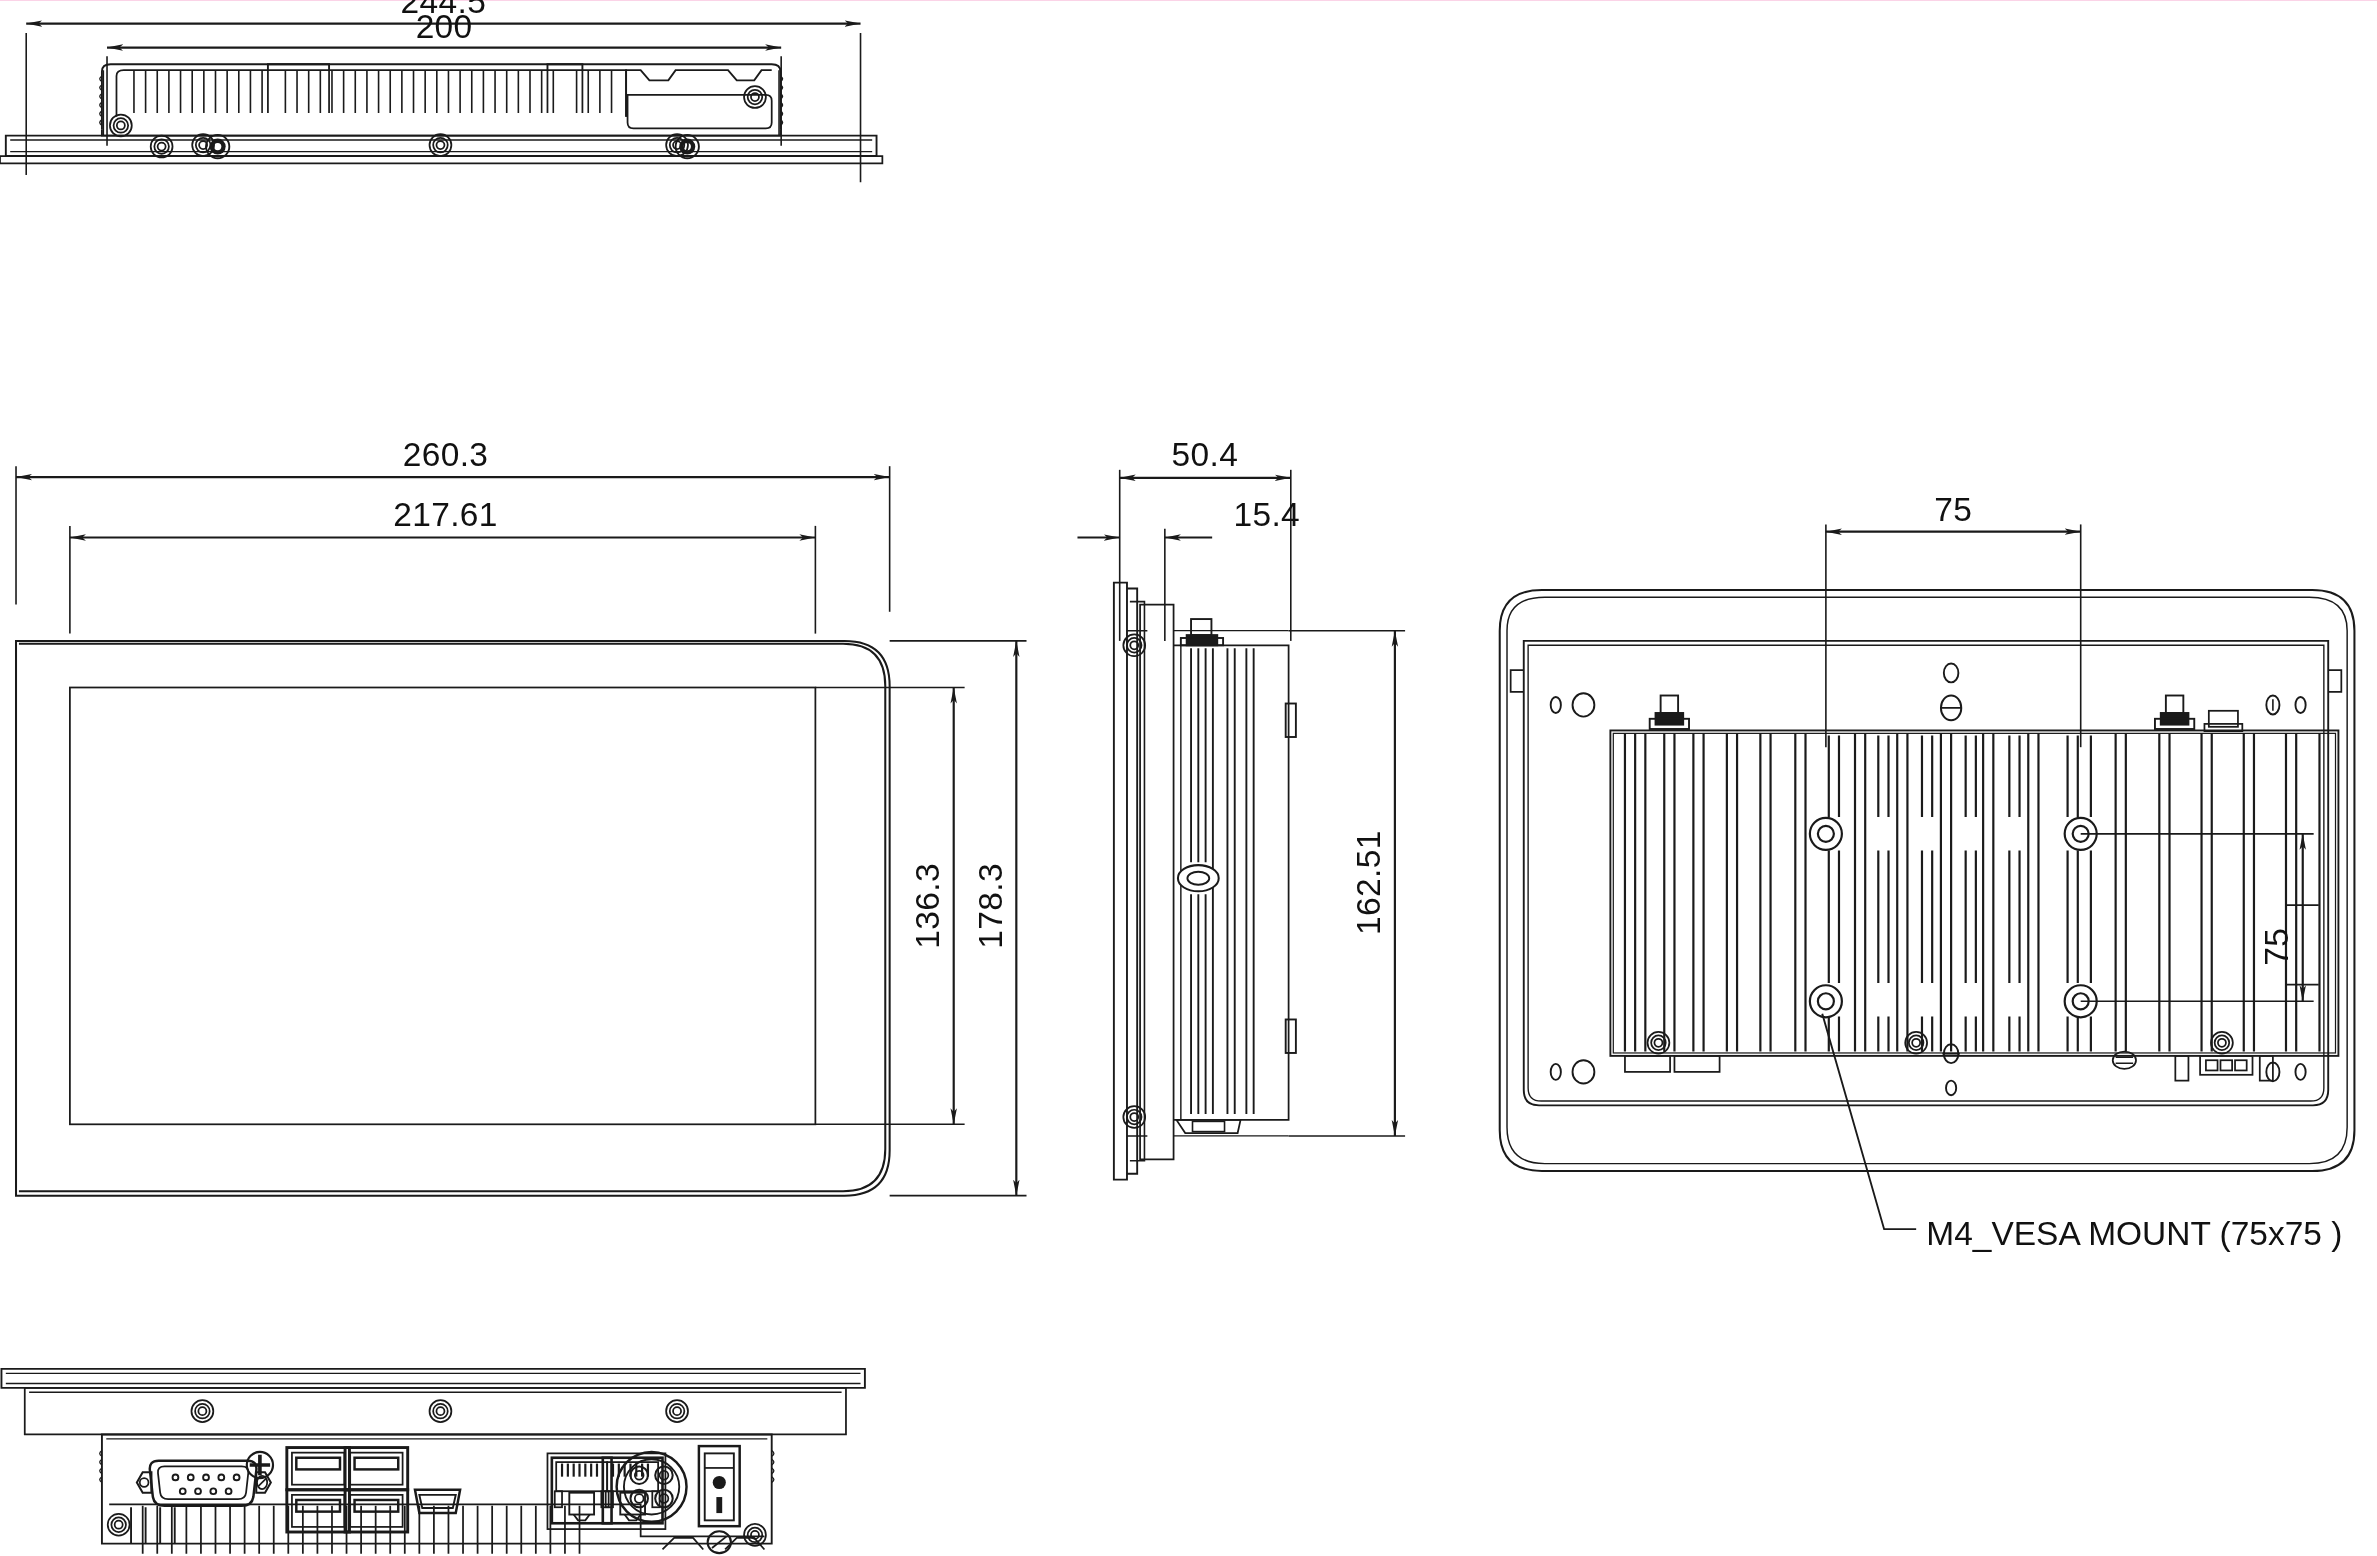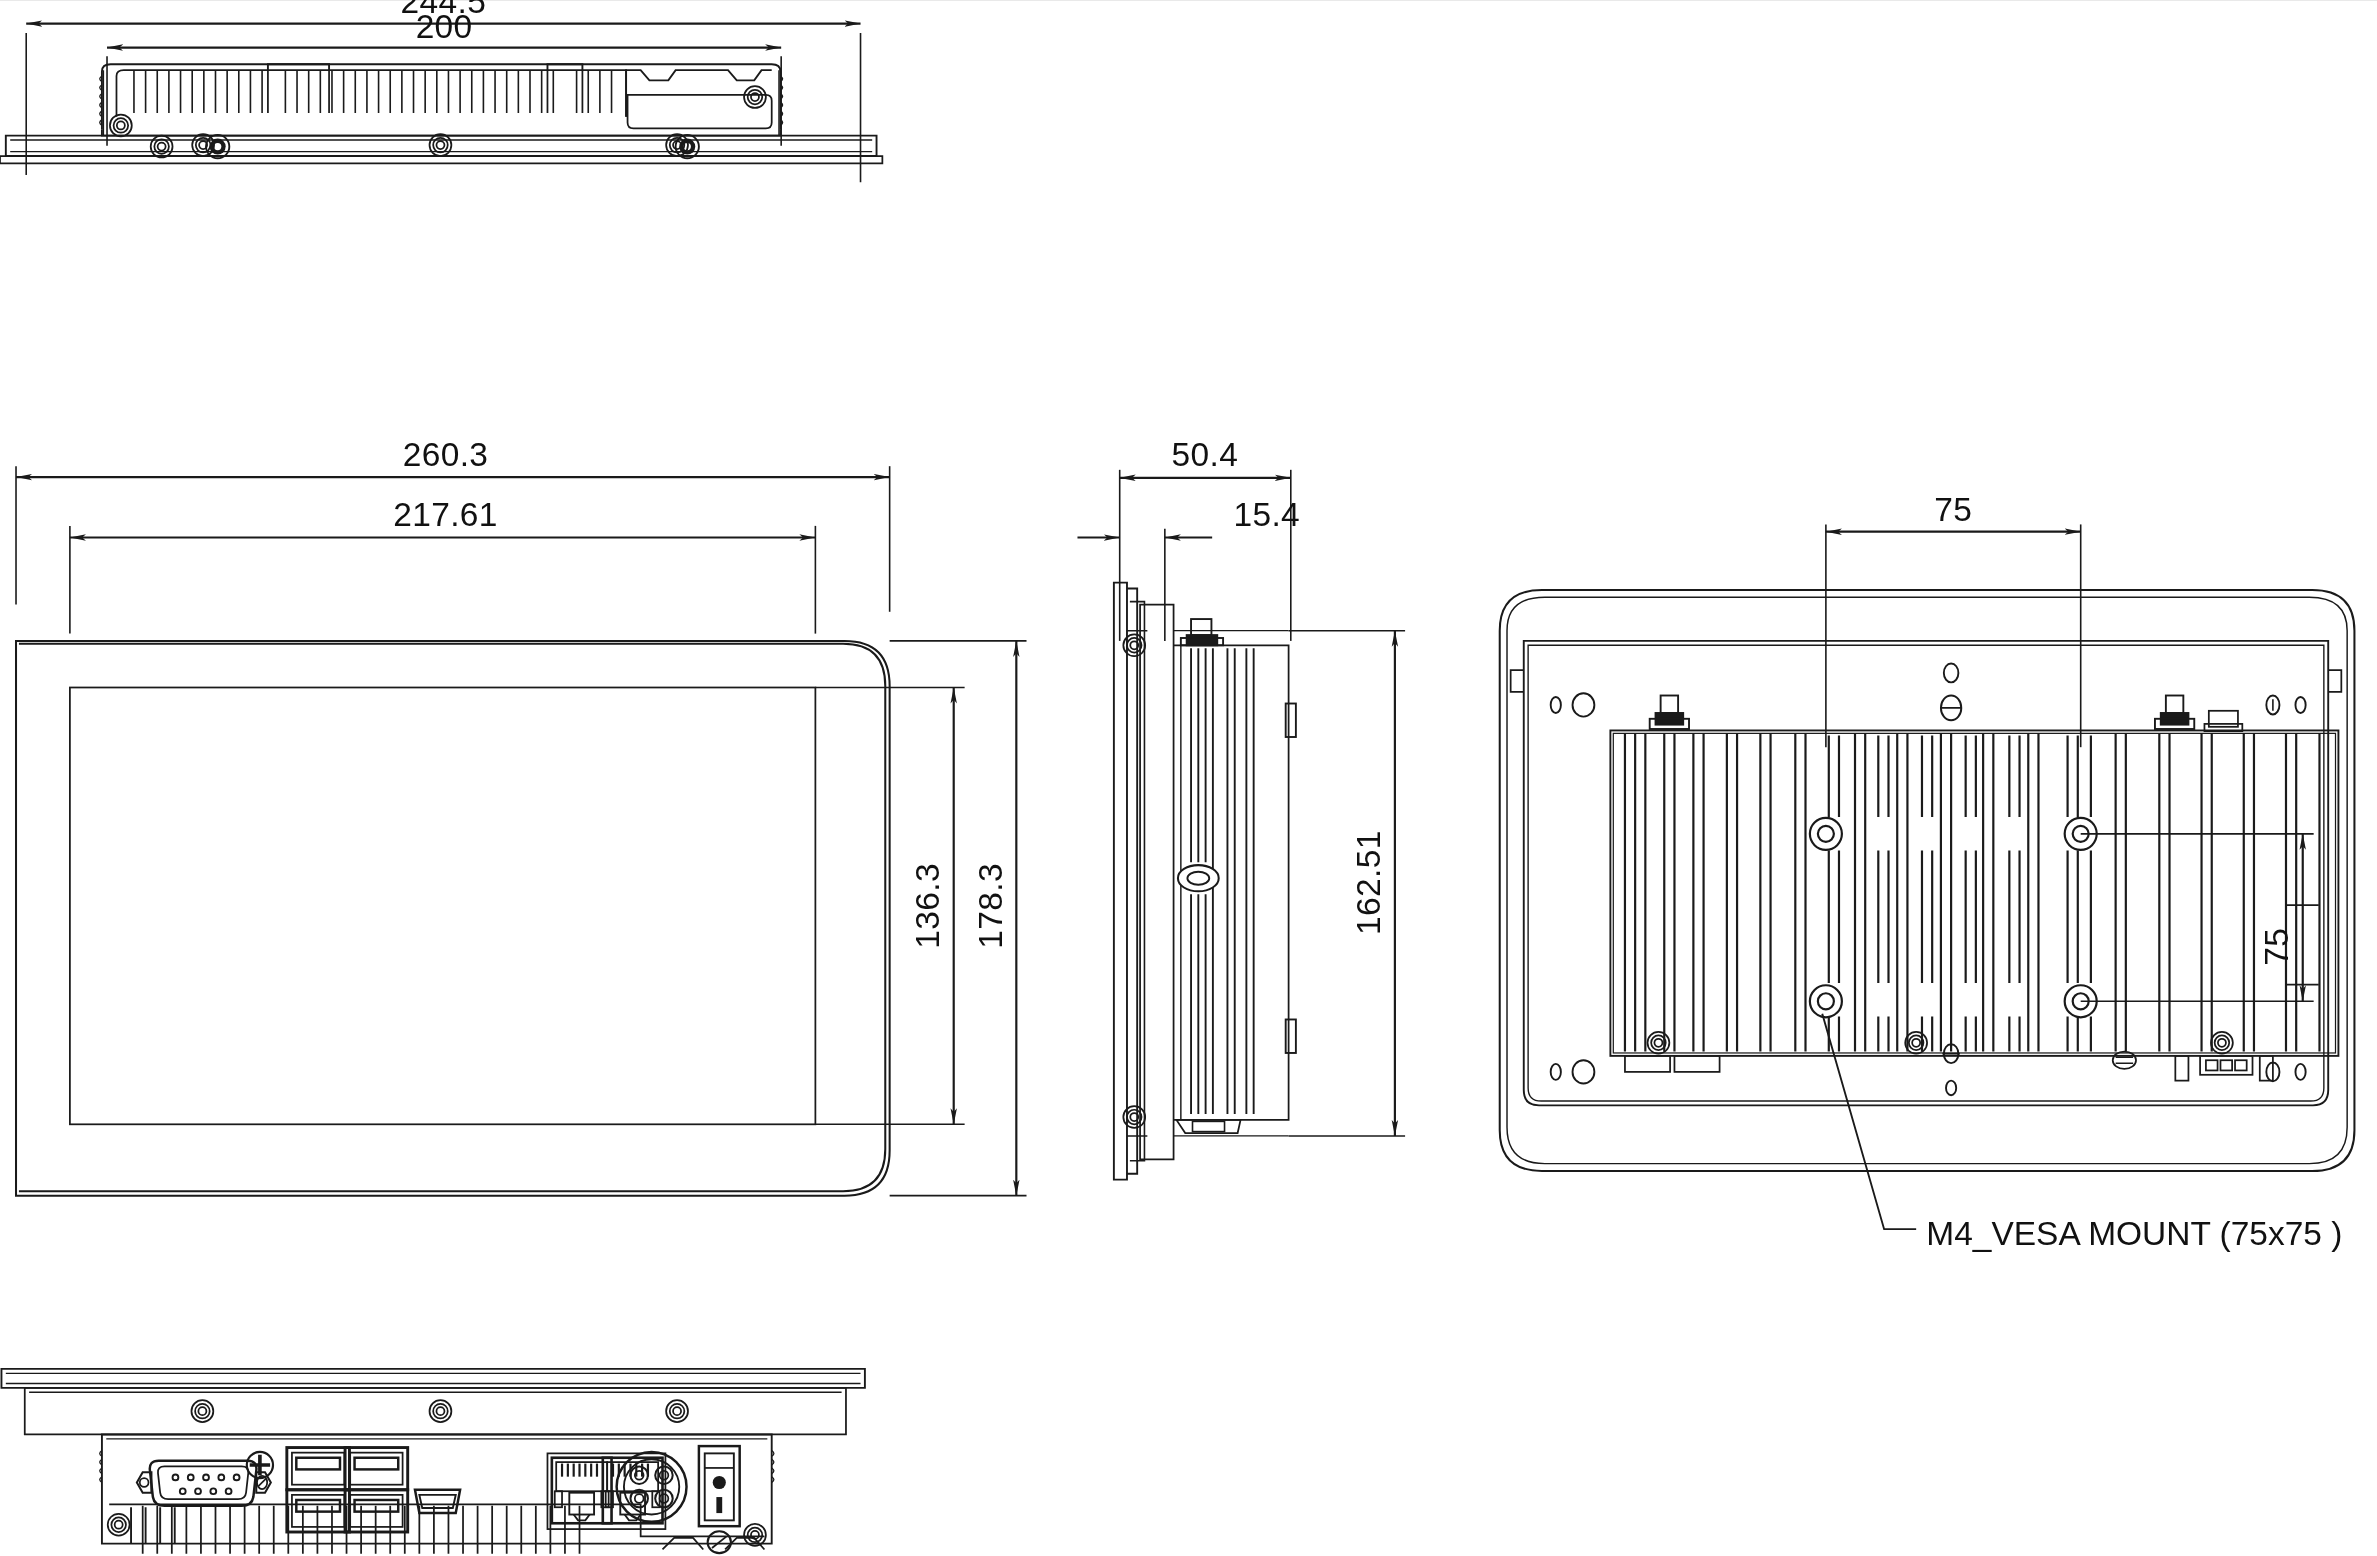--- a/index.html
+++ b/index.html
@@ -6,21 +6,21 @@
   html,body{margin:0;padding:0;background:#ffffff;}
   body{
     font-family:"Liberation Sans", sans-serif;
     color:#1a1a1a;
     -webkit-font-smoothing:antialiased;
   }
   #sheet{
     position:relative;
     width:2377px;
     height:1557px;
-    background:#a3a3a3;
+    background:#ec4899;
     overflow:hidden;
   }
   #sheet svg{display:block;}
   .dimtext{
     font-family:"Liberation Sans", sans-serif;
     fill:#111111;
     font-size:44px;
     letter-spacing:0.5px;
   }
   .dimtext.big{font-size:46px;}

